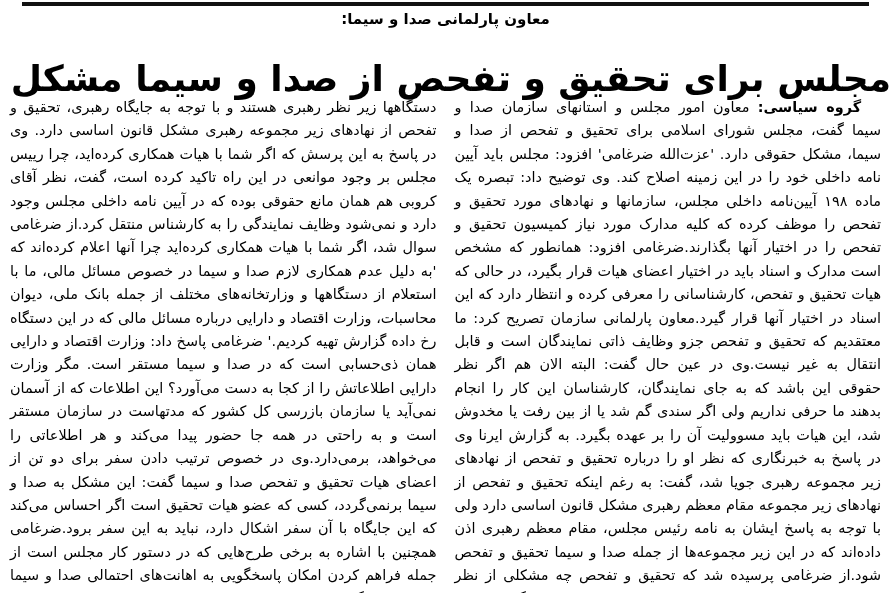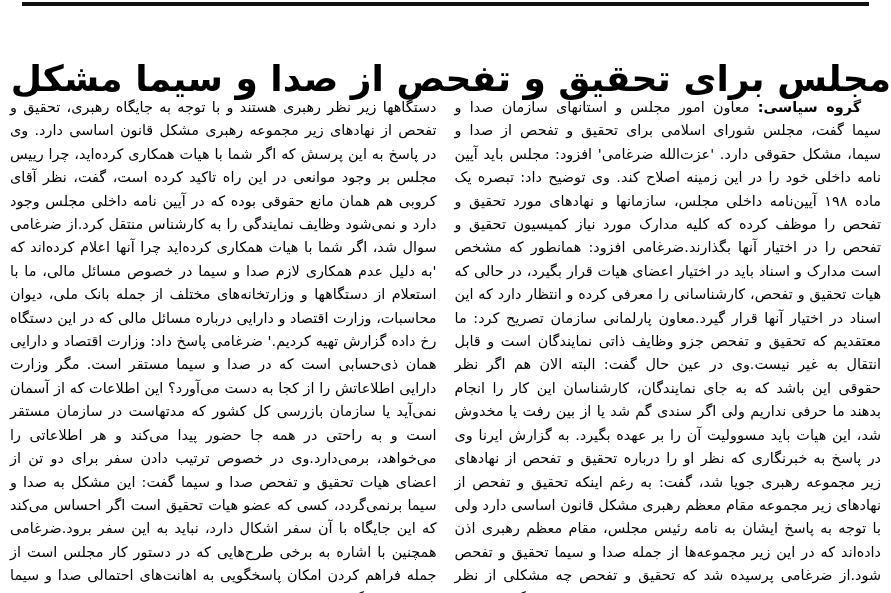--- a/index.html
+++ b/index.html
@@ -73,20 +73,21 @@
     font-weight: bold;
   }
 </style>
 </head>
 <body>
 
 <div class="page">
 
   <div class="top-rule"></div>
 
+  <div class="kicker">معاون پارلمانی صدا و سیما:</div>
 
   <h1 class="headline">مجلس برای تحقیق و تفحص از صدا و سیما مشکل حقوقی دارد</h1>
 
   <div class="columns">
 
     <div class="column">
       <p class="first-para">
         <span class="section-label">گروه سیاسی:</span><span> معاون امور مجلس و استانهای سازمان صدا و سیما گفت، مجلس شورای اسلامی برای تحقیق و تفحص از صدا و سیما، مشکل حقوقی دارد. 'عزت‌الله ضرغامی' افزود: مجلس باید آیین نامه داخلی خود را در این زمینه اصلاح کند. وی توضیح داد: تبصره یک ماده ۱۹۸ آیین‌نامه داخلی مجلس، سازمانها و نهادهای مورد تحقیق و تفحص را موظف کرده که کلیه مدارک مورد نیاز کمیسیون تحقیق و تفحص را در اختیار آنها بگذارند.ضرغامی افزود: همانطور که مشخص است مدارک و اسناد باید در اختیار اعضای هیات قرار بگیرد، در حالی که هیات تحقیق و تفحص، کارشناسانی را معرفی کرده و انتظار دارد که این اسناد در اختیار آنها قرار گیرد.معاون پارلمانی سازمان تصریح کرد: ما معتقدیم که تحقیق و تفحص جزو وظایف ذاتی نمایندگان است و قابل انتقال به غیر نیست.وی در عین حال گفت: البته الان هم اگر نظر حقوقی این باشد که به جای نمایندگان، کارشناسان این کار را انجام بدهند ما حرفی نداریم ولی اگر سندی گم شد یا از بین رفت یا مخدوش شد، این هیات باید مسوولیت آن را بر عهده بگیرد. به گزارش ایرنا وی در پاسخ به خبرنگاری که نظر او را درباره تحقیق و تفحص از نهادهای زیر مجموعه رهبری جویا شد، گفت: به رغم اینکه تحقیق و تفحص از نهادهای زیر مجموعه مقام معظم رهبری مشکل قانون اساسی دارد ولی با توجه به پاسخ ایشان به نامه رئیس مجلس، مقام معظم رهبری اذن داده‌اند که در این زیر مجموعه‌ها از جمله صدا و سیما تحقیق و تفحص شود.از ضرغامی پرسیده شد که تحقیق و تفحص چه مشکلی از نظر قانون اساسی دارد؟ او پاسخ داد، براساس نظر شورای نگهبان، چون قوه مقننه یکی از زیر مجموعه‌های کل کشور است و همه این</span>
       </p>
     </div>

